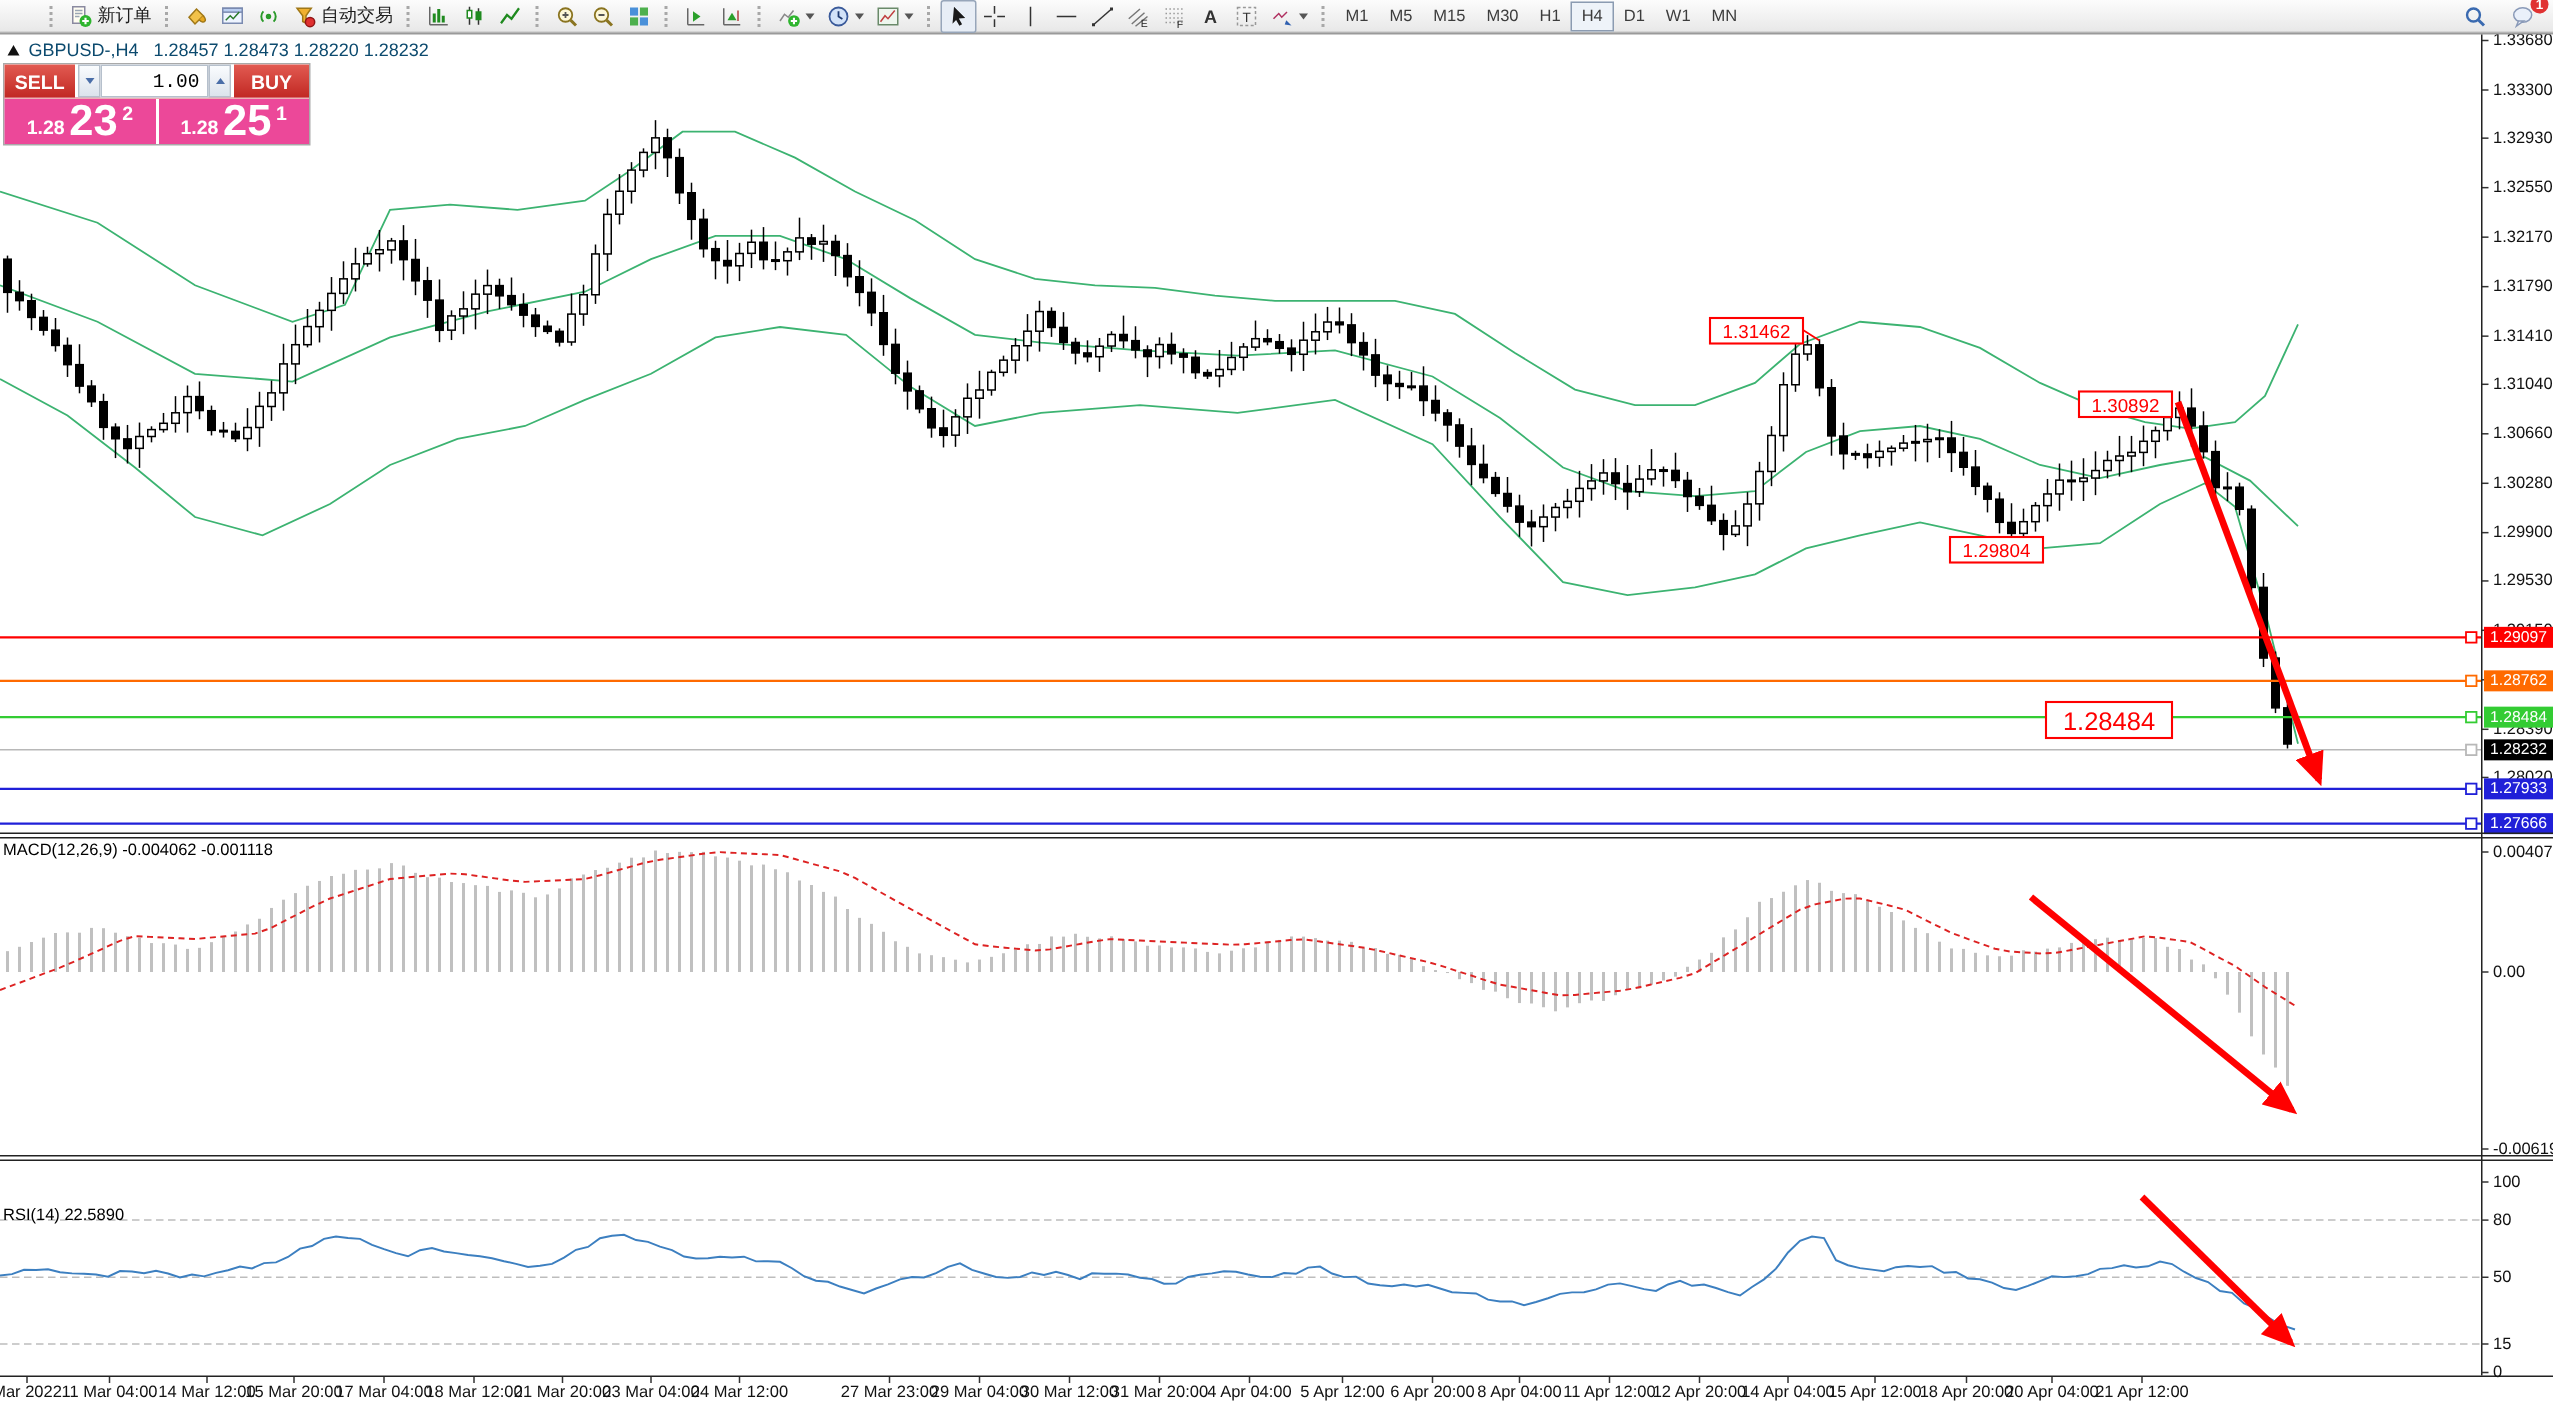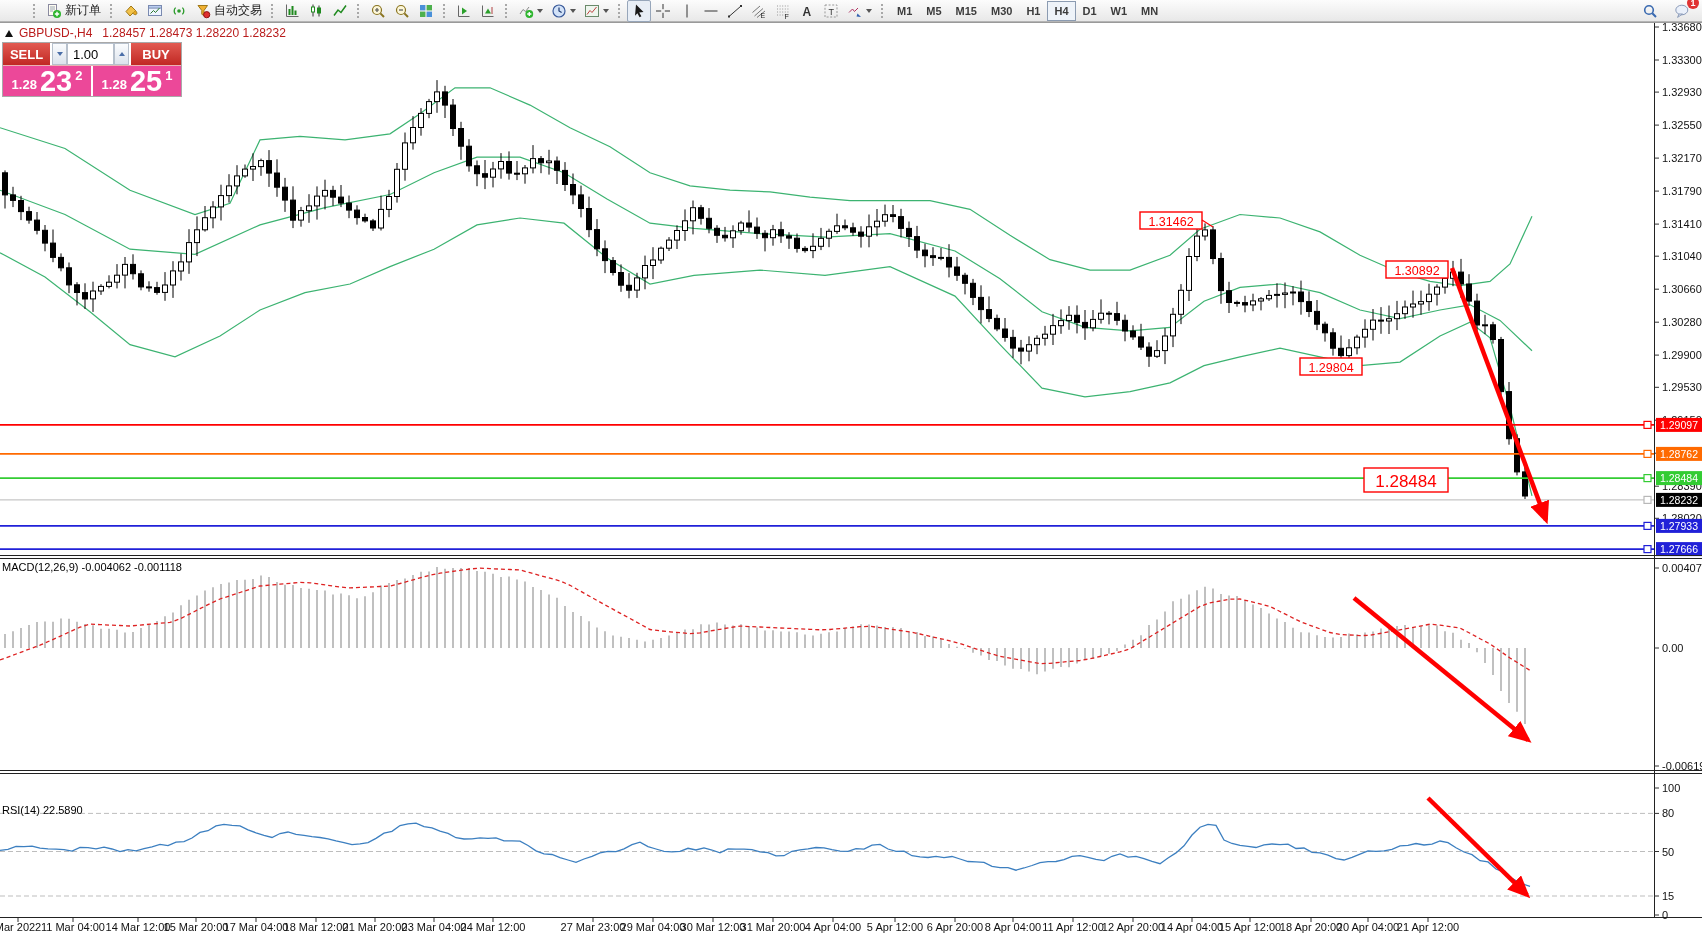--- a/index.html
+++ b/index.html
@@ -7,40 +7,40 @@
   #screen{position:relative;width:1702px;height:938px;}
   
   #toolbar{position:absolute;top:0;left:0;width:1702px;height:22px;background:linear-gradient(#fcfcfc,#e8e8e8);
     border-bottom:1px solid #b5b5b5;display:flex;align-items:center;box-sizing:border-box;z-index:10;padding-left:28px;}
   .tb-handle{width:2px;height:14px;border-left:2px dotted #a8a8a8;margin:0 5px;}
   .tb-btn{display:flex;align-items:center;height:20px;padding:0 3px;border:1px solid transparent;border-radius:2px;}
   .tb-btn.active{border-color:#97a6ba;background:#e8eef6;}
   .tb-icon{display:flex;}
   .tb-label{font-size:12px;color:#1c1c1c;margin-left:3px;white-space:nowrap;}
   .caret{width:0;height:0;border-left:3px solid transparent;border-right:3px solid transparent;border-top:4px solid #555;margin-left:3px;}
-  .tf-btn{font-size:11px;font-weight:bold;color:#3c3c3c;padding:0 6px;height:18px;line-height:18px;border:1px solid transparent;}
+  .tf-btn{font-size:11px;font-weight:normal;color:#3c3c3c;padding:0 6px;height:18px;line-height:18px;border:1px solid transparent;}
   .tf-btn.active{border:1px solid #8b9bb1;background:#eef3f9;}
   #tb-right{margin-left:auto;display:flex;align-items:center;gap:8px;padding-right:8px;}
   .chat-wrap{position:relative;}
   .badge{position:absolute;top:-4px;right:-6px;background:#e03232;color:#fff;border-radius:50%;width:12px;height:12px;
     font-size:9px;line-height:12px;text-align:center;font-weight:bold;}
   
   #chart{position:absolute;top:0;left:0;}
-  #symbol-line{position:absolute;top:26px;left:5px;font-size:12px;color:#b91c1c;display:flex;align-items:center;z-index:5;}
+  #symbol-line{position:absolute;top:26px;left:5px;font-size:12px;color:#0c4a6e;display:flex;align-items:center;z-index:5;}
   #symbol-line .tri{width:0;height:0;border-left:4px solid transparent;border-right:4px solid transparent;border-bottom:7px solid #111;margin-right:6px;}
   #symbol-line .sym{font-weight:normal;margin-right:10px;}
-  #trade-panel{position:absolute;top:42px;left:2px;width:180px;z-index:5;border:1px solid #a9a9a9;background:#fff;box-sizing:border-box;}
+  #trade-panel{position:absolute;top:42px;left:2px;width:205px;z-index:5;border:1px solid #a9a9a9;background:#fff;box-sizing:border-box;}
   .tp-row1{display:flex;height:22px;background:#fff;}
   .tp-btn{background:linear-gradient(#e25b52,#c12823);color:#fff;font-weight:bold;font-size:13px;display:flex;align-items:center;justify-content:center;}
   .tp-btn.sell{width:47px;margin-right:2px;}
   .tp-btn.buy{width:50px;margin-left:2px;}
   .spin{width:15px;background:linear-gradient(#fafcfe,#dce3ec);border:1px solid #b6c0cc;display:flex;align-items:center;justify-content:center;box-sizing:border-box;}
   .arr-dn{width:0;height:0;border-left:3px solid transparent;border-right:3px solid transparent;border-top:4px solid #4a6ea8;}
   .arr-up{width:0;height:0;border-left:3px solid transparent;border-right:3px solid transparent;border-bottom:4px solid #4a6ea8;}
-  #vol{flex:1;min-width:0;border:1px solid #b6c0cc;text-align:left;font-size:13px;padding:0 5px;font-family:Liberation Sans, sans-serif;}
+  #vol{flex:1;min-width:0;border:1px solid #b6c0cc;text-align:right;font-size:13px;padding:0 5px;font-family:Liberation Mono, monospace;}
   .tp-row2{display:flex;height:30px;background:#ec4899;border-top:1px solid #eab3b3;}
   .quote{flex:1;color:#fff;display:flex;align-items:flex-end;justify-content:center;padding-bottom:1px;}
   .quote.sell-q{border-right:2px solid #fff;}
   .quote .pfx{font-size:13px;font-weight:bold;margin-bottom:3px;}
   .quote .big{font-size:29px;font-weight:bold;line-height:27px;margin:0 3px;}
   .quote .sup{font-size:13px;font-weight:bold;align-self:flex-start;margin-top:2px;}
   #macd-label,#rsi-label{position:absolute;left:2px;font-size:11px;color:#000;z-index:5;white-space:pre;}
   #macd-label{top:561px;}
   #rsi-label{top:776px;margin-top:28px;}
 </style>

